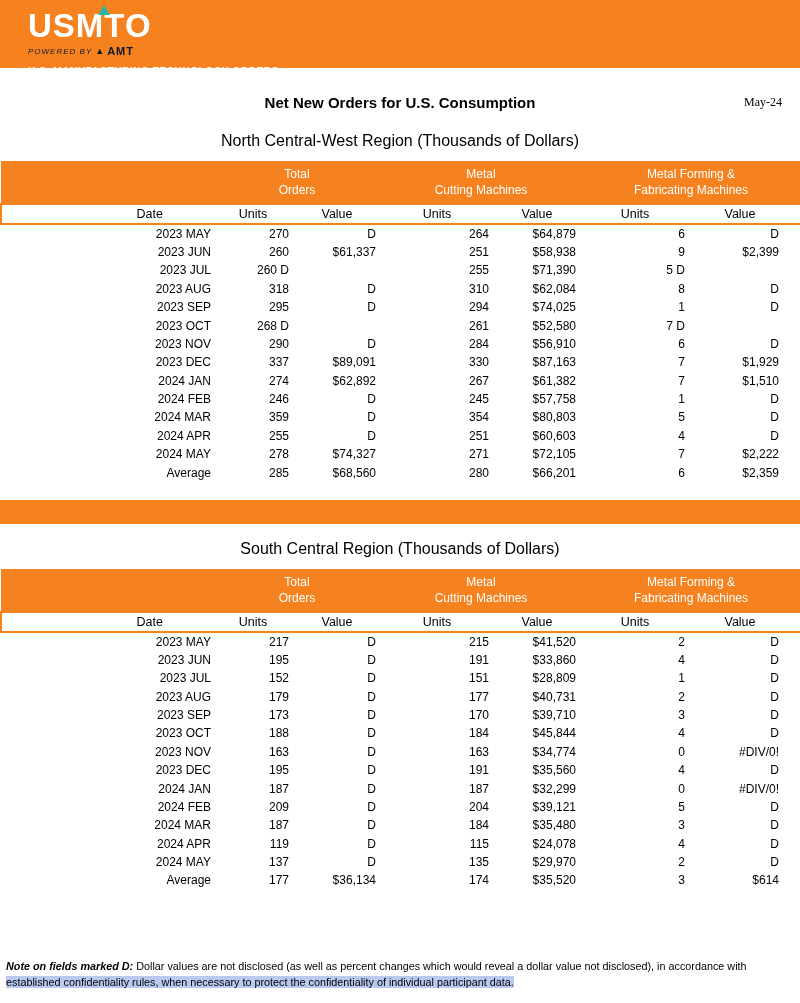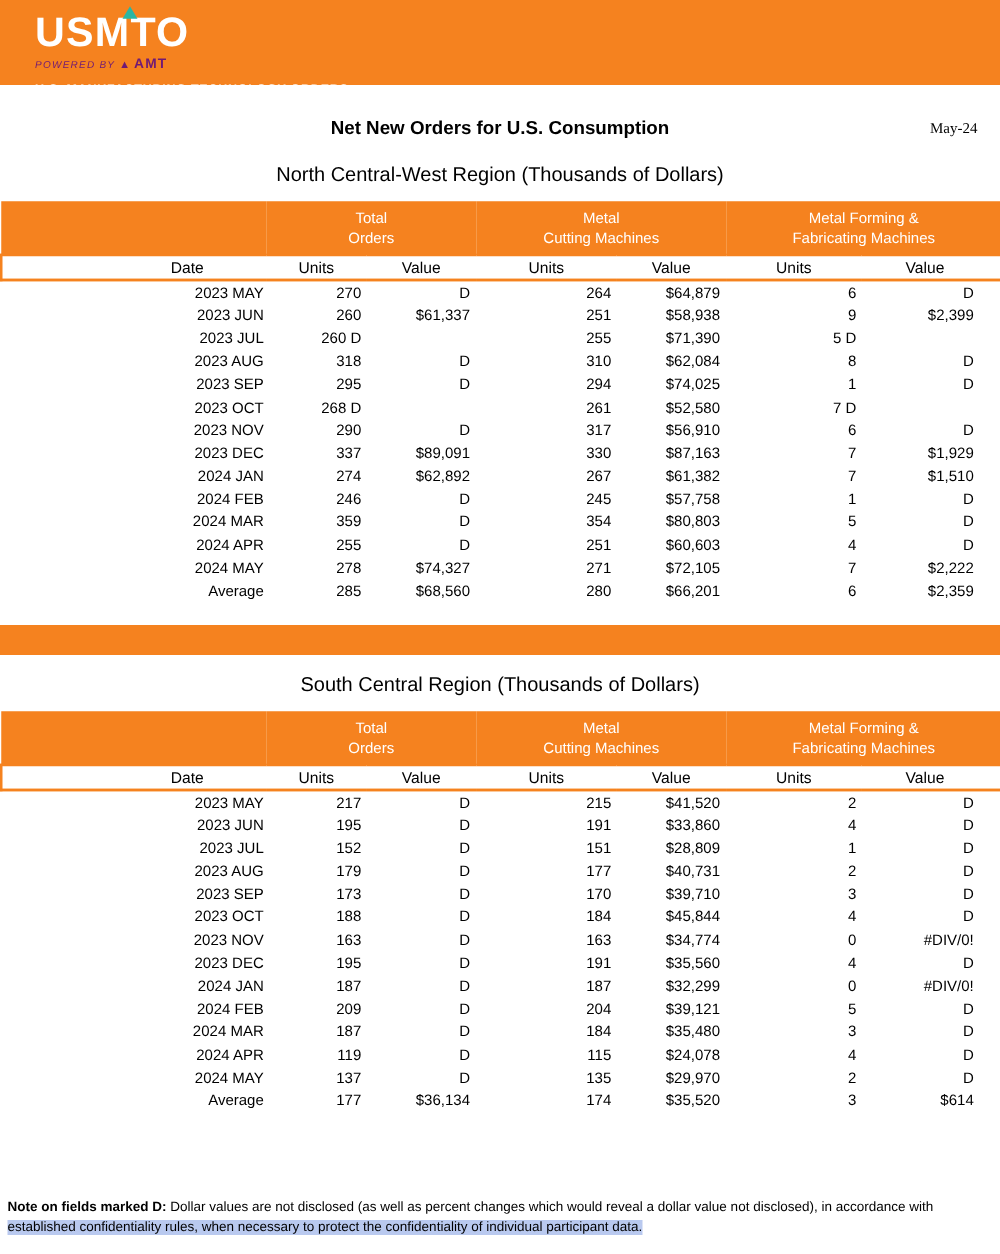--- a/index.html
+++ b/index.html
@@ -17,21 +17,21 @@
 
   
   .brand-bar{background:var(--orange);height:68px;padding:9px 0 0 28px;position:relative;}
   .logo-wrap{position:relative;display:inline-block;line-height:1;}
   .logo-text{color:#fff;font-weight:bold;font-size:33px;letter-spacing:1px;}
   .logo-accent{
     position:absolute;top:-4px;left:70px;width:0;height:0;
     border-left:6px solid transparent;border-right:6px solid transparent;
     border-bottom:10px solid var(--teal);
   }
-  .powered{display:flex;align-items:center;gap:3px;margin-top:3px;color:#701a75;}
+  .powered{display:flex;align-items:center;gap:3px;margin-top:3px;color:#0f172a;}
   .powered-text{font-size:8px;letter-spacing:1px;font-style:italic;}
   .amt-tri{font-size:9px;line-height:1;}
   .amt-text{font-size:11px;font-weight:bold;letter-spacing:1px;}
   .tagline{color:#fff;font-size:10px;font-weight:bold;letter-spacing:.6px;margin-top:9px;}
 
   
   .title-row{position:relative;margin-top:26px;height:22px;}
   .report-title{text-align:center;font-size:15px;font-weight:bold;}
   .period{position:absolute;right:18px;top:1px;font-size:12px;font-family:Liberation Serif, serif;}
 
@@ -67,21 +67,21 @@
   tbody td:nth-child(3),tbody td:nth-child(5){padding-right:5px;}
   tbody td:nth-child(7){padding-right:22px;}
 
   .separator{height:24px;background:var(--orange);margin:18px 0 13px 0;}
 
   
   .footnote{
     position:absolute;left:6px;right:6px;bottom:12px;
     font-size:10.8px;line-height:1.55;color:#000;
   }
-  .fn-bold{font-weight:bold;}
+  .fn-bold{font-weight:bold;font-style:italic;}
   .hl{background:var(--highlight);}
 </style>
 </head>
 <body>
 
 <div class="page">
 
   <header class="brand-bar">
     <div class="logo-wrap">
       <span class="logo-text">USMTO</span>
@@ -190,21 +190,21 @@
           <td></td>
           <td>261</td>
           <td>$52,580</td>
           <td>7 D</td>
           <td></td>
         </tr>
         <tr>
           <td>2023 NOV</td>
           <td>290</td>
           <td>D</td>
-          <td>317</td>
+          <td>284</td>
           <td>$56,910</td>
           <td>6</td>
           <td>D</td>
         </tr>
         <tr>
           <td>2023 DEC</td>
           <td>337</td>
           <td>$89,091</td>
           <td>330</td>
           <td>$87,163</td>

